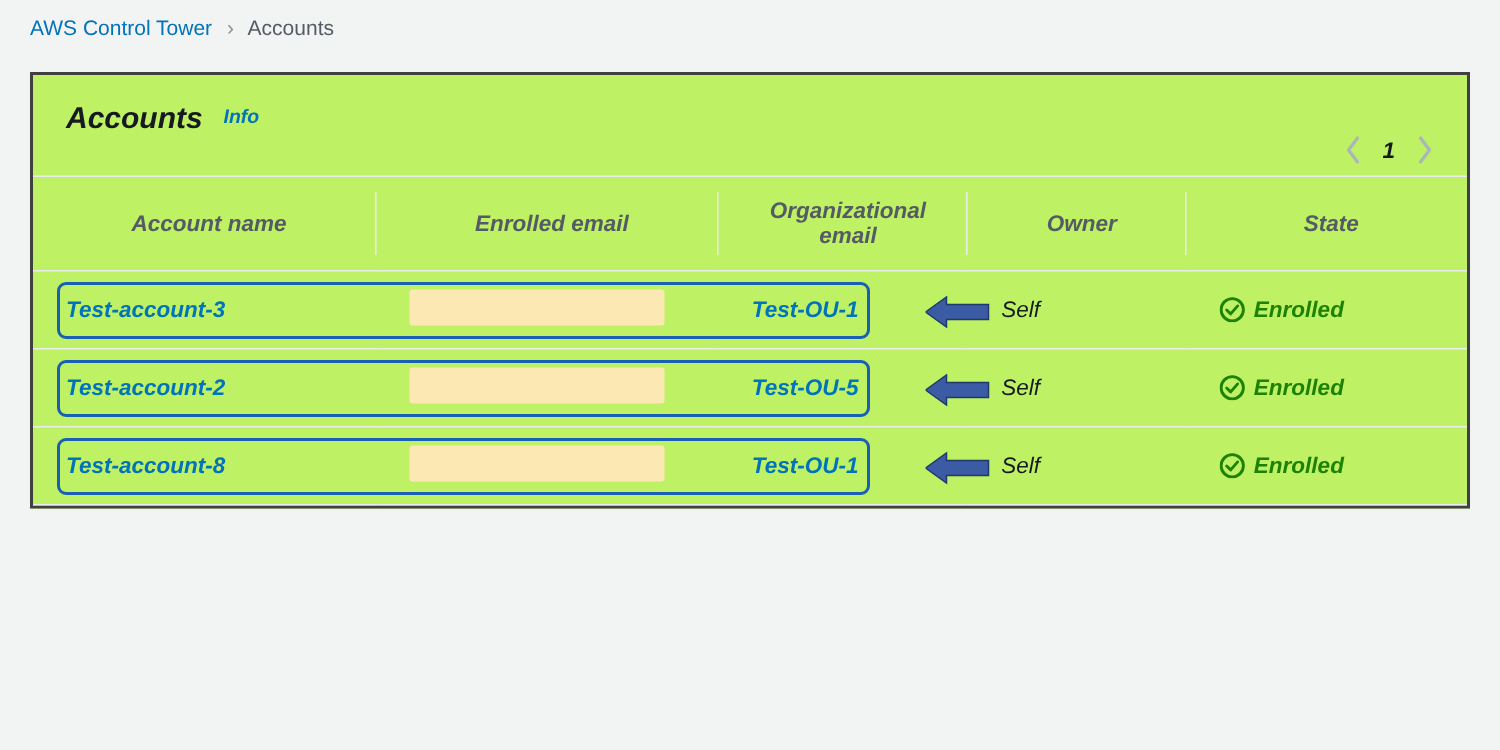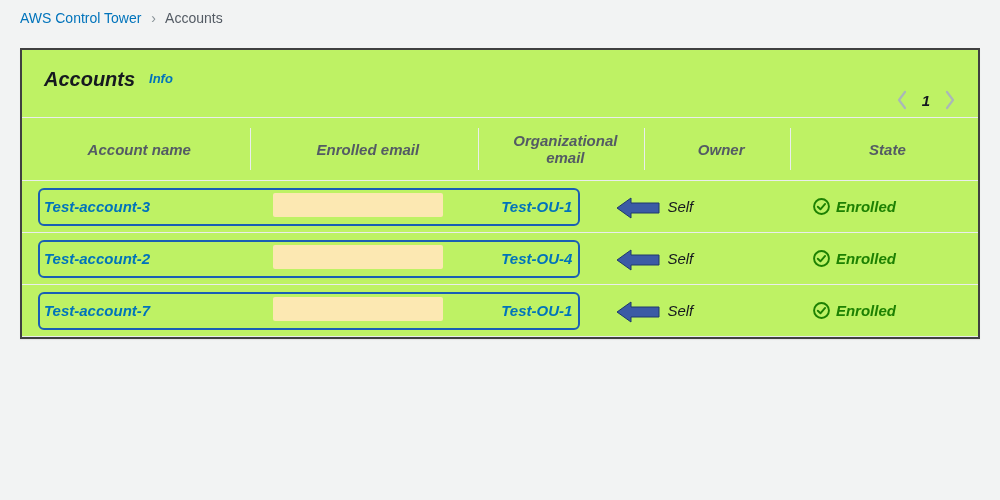--- a/index.html
+++ b/index.html
@@ -190,38 +190,38 @@
             </span>
           </td>
         </tr>
         <tr>
           <td style="position:relative"><div class="hl"></div><div class="arrow-wrap">
               <svg class="arrow" viewBox="0 0 44 22">
                 <path d="M0 11 L14 1 L14 6 L42 6 L42 16 L14 16 L14 21 Z" fill="#3b5ba5" stroke="#1e3a6d" stroke-width="1"></path>
               </svg>
             </div><a href="#" class="link">Test-account-2</a></td>
           <td><span class="redacted"></span></td>
-          <td><a href="#" class="link">Test-OU-4</a></td>
+          <td><a href="#" class="link">Test-OU-5</a></td>
           <td><span>Self</span></td>
           <td>
             <span class="enrolled">
               <svg class="check-ico" viewBox="0 0 16 16">
                 <circle cx="8" cy="8" r="7" fill="none" stroke="#1d8102" stroke-width="1.8"></circle>
                 <path d="M4.5 8.2 L7 10.6 L11.4 5.6" fill="none" stroke="#1d8102" stroke-width="1.8" stroke-linecap="round" stroke-linejoin="round"></path>
               </svg>
               <span>Enrolled</span>
             </span>
           </td>
         </tr>
         <tr>
           <td style="position:relative"><div class="hl"></div><div class="arrow-wrap">
               <svg class="arrow" viewBox="0 0 44 22">
                 <path d="M0 11 L14 1 L14 6 L42 6 L42 16 L14 16 L14 21 Z" fill="#3b5ba5" stroke="#1e3a6d" stroke-width="1"></path>
               </svg>
-            </div><a href="#" class="link">Test-account-7</a></td>
+            </div><a href="#" class="link">Test-account-8</a></td>
           <td><span class="redacted"></span></td>
           <td><a href="#" class="link">Test-OU-1</a></td>
           <td><span>Self</span></td>
           <td>
             <span class="enrolled">
               <svg class="check-ico" viewBox="0 0 16 16">
                 <circle cx="8" cy="8" r="7" fill="none" stroke="#1d8102" stroke-width="1.8"></circle>
                 <path d="M4.5 8.2 L7 10.6 L11.4 5.6" fill="none" stroke="#1d8102" stroke-width="1.8" stroke-linecap="round" stroke-linejoin="round"></path>
               </svg>
               <span>Enrolled</span>

